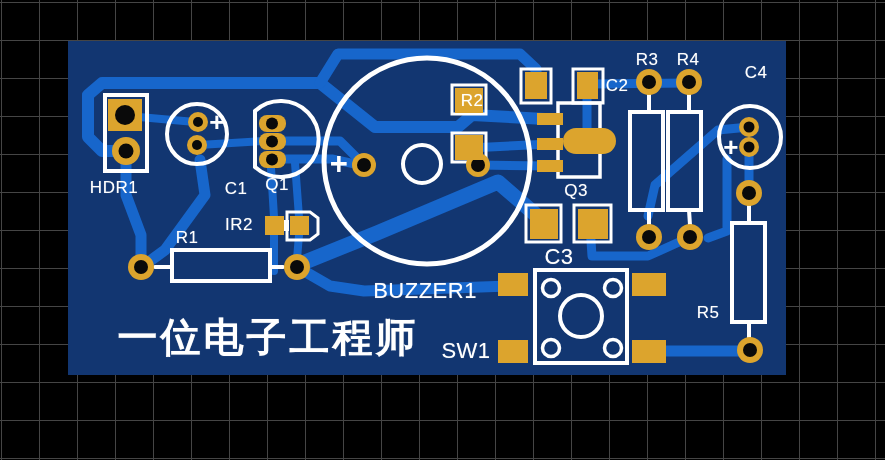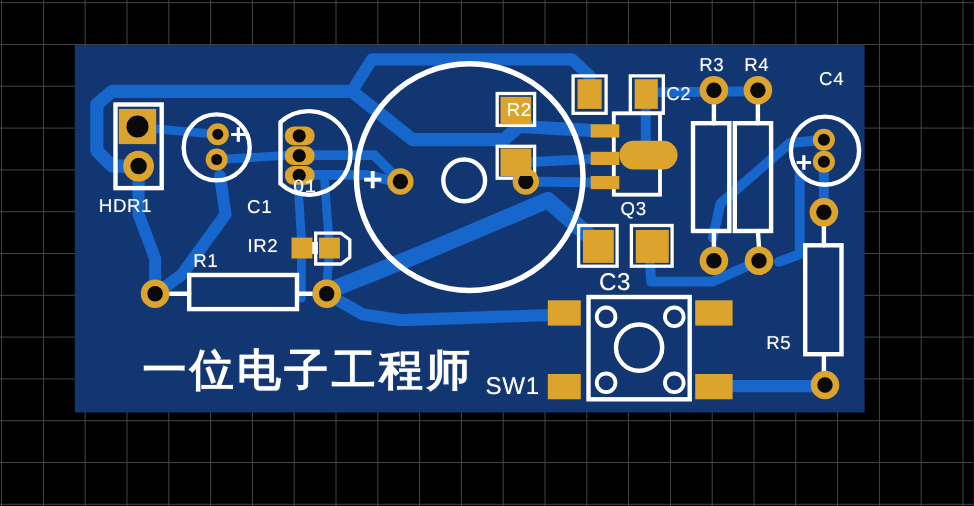--- a/index.html
+++ b/index.html
@@ -25,21 +25,21 @@
     position:absolute; transform:translate(-50%,-50%);
     color:var(--silk); font-size:17px; font-weight:500;
     white-space:nowrap; letter-spacing:0.5px; line-height:1;
     text-shadow:0 0 1px rgba(255,255,255,0.4);
   }
   .lbl.small{font-size:22px;}
   .plus{font-weight:700; font-size:26px; text-shadow:none;}
   .plus.big{font-size:31px;}
   .slogan{
     font-family:"DejaVu Serif","Liberation Serif",serif;
-    font-size:40px; font-weight:700; letter-spacing:3px;margin-left:12px;
+    font-size:40px; font-weight:700; letter-spacing:3px;
   }
   svg{position:absolute; left:0; top:0;}
   polyline{fill:none; stroke:var(--trace); stroke-linecap:round; stroke-linejoin:round;}
   .silk{fill:none; stroke:var(--silk);}
   .pad{fill:var(--pad); stroke:none;}
   .hole{fill:var(--hole); stroke:none;}
   .mark{fill:var(--silk); stroke:none;}
 </style>
 </head>
 <body>
@@ -179,24 +179,25 @@
         <rect class="pad" x="430" y="232" width="30" height="23"></rect>
         <rect class="pad" x="430" y="299" width="30" height="23"></rect>
         <rect class="pad" x="564" y="232" width="34" height="23"></rect>
         <rect class="pad" x="564" y="299" width="34" height="23"></rect>
       </g>
     </svg>
   </div>
 
   <span class="lbl" style="left:114px;top:187px;">HDR1</span>
   <span class="lbl" style="left:200px;top:188px;margin-left:36px;">C1</span>
-  <span class="lbl" style="left:277px;top:171px;font-family:Liberation Mono, monospace;">Q1</span>
+  <span class="lbl" style="left:277px;top:184px;">Q1</span>
   <span class="lbl" style="left:239px;top:224px;">IR2</span>
   <span class="lbl" style="left:187px;top:237px;">R1</span>
   <span class="lbl" style="left:436px;top:100px;margin-left:36px;">R2</span>
+  <span class="lbl small" style="left:425px;top:291px;">BUZZER1</span>
   <span class="lbl small" style="left:466px;top:351px;">SW1</span>
   <span class="lbl" style="left:617px;top:85px;">C2</span>
   <span class="lbl" style="left:576px;top:190px;">Q3</span>
   <span class="lbl small" style="left:559px;top:257px;">C3</span>
   <span class="lbl" style="left:647px;top:59px;">R3</span>
   <span class="lbl" style="left:688px;top:59px;">R4</span>
   <span class="lbl" style="left:756px;top:72px;">C4</span>
   <span class="lbl" style="left:708px;top:312px;">R5</span>
 
   <span class="lbl plus" style="left:217px;top:122px;">+</span>

